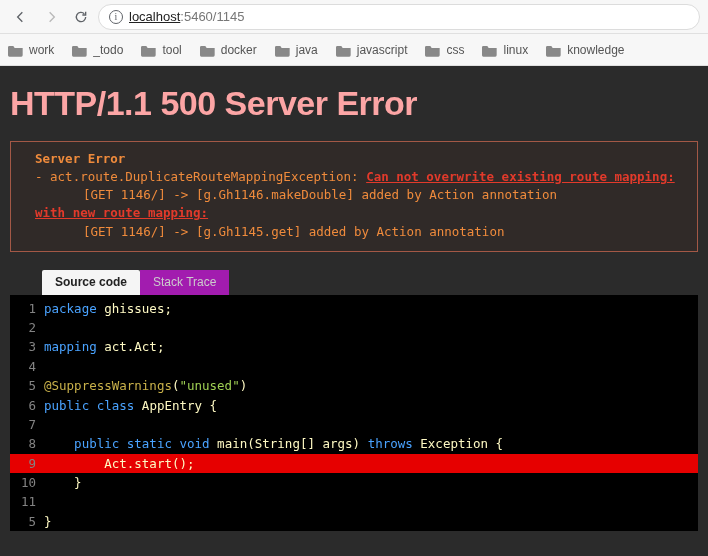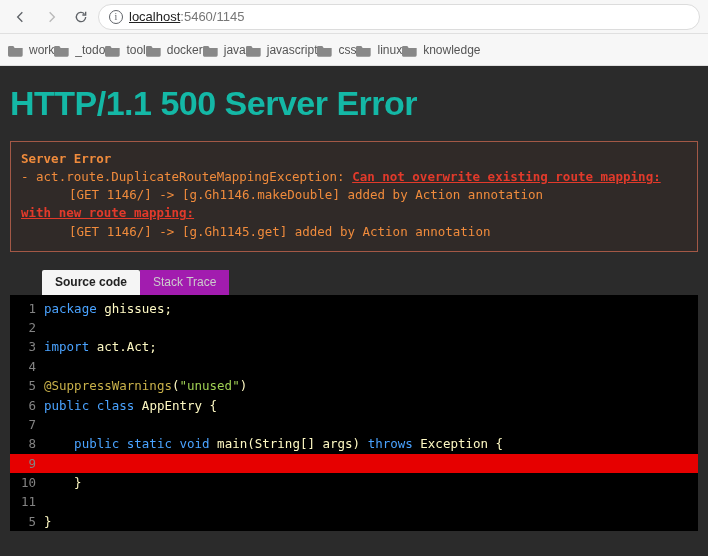--- a/index.html
+++ b/index.html
@@ -48,20 +48,21 @@
     font-size: 10px; color: #5f6368;
     font-family: serif;
   }
   .addr-host { color: #222; text-decoration: underline; }
   .addr-path { color: #777; }
   .bookmarks-bar {
     display: flex;
     align-items: center;
     height: 32px;
     padding: 0 8px;
+    gap: 18px;
     background: #f7f7f7;
     border-bottom: 1px solid #e0e0e0;
     overflow: hidden;
     text-align: right;
   }
   .bm-item {
     display: flex;
     align-items: center;
     gap: 5px;
     color: #555;
@@ -71,31 +72,31 @@
   .bm-item svg { width: 16px; height: 14px; fill: #888; }
 
   .page {
     background: #2b2b2b;
     color: #ccc;
     height: calc(556px - 66px);
     padding: 12px 10px 0 10px;
     overflow: hidden;
   }
   h1.err-title {
-    color: #14b8a6;
+    color: #fca5a5;
     font-size: 34px;
     font-weight: 800;
     font-family: "Arial Black", Arial, sans-serif;
     letter-spacing: -0.5px;
     margin: 6px 0 18px 0;
   }
   .err-box {
     border: 1px solid #a35846;
     background: rgba(80,40,30,0.15);
-    padding: 8px 10px 10px 10px;
+    padding: 8px 10px 10px 24px;
     font-family: "DejaVu Sans Mono","Menlo","Consolas",monospace;
     font-size: 12.5px;
     line-height: 1.45;
     color: #f08b3c;
     margin-bottom: 18px;
   }
   .err-box .hdr { color: #f08b3c; font-weight: bold; }
   .err-box .exc { color: #f08b3c; }
   .err-box .msg { color: #e23a2b; font-weight: bold; text-decoration: underline; }
   .err-box .route { color: #f08b3c; padding-left: 48px; display:block;}
@@ -253,21 +254,21 @@
       <div class="code-line">
         <div class="ln">1</div>
         <div class="code"><span class="kw">package</span><span class="plain"> ghissues;</span></div>
       </div>
       <div class="code-line">
         <div class="ln">2</div>
         <div class="code">&nbsp;</div>
       </div>
       <div class="code-line">
         <div class="ln">3</div>
-        <div class="code"><span class="kw">import</span><span class="plain"> act.Act;</span></div>
+        <div class="code"><span class="kw">mapping</span><span class="plain"> act.Act;</span></div>
       </div>
       <div class="code-line">
         <div class="ln">4</div>
         <div class="code">&nbsp;</div>
       </div>
       <div class="code-line">
         <div class="ln">5</div>
         <div class="code"><span class="ann">@SuppressWarnings</span><span class="plain">(</span><span class="str">"unused"</span><span class="plain">)</span></div>
       </div>
       <div class="code-line">
@@ -277,20 +278,21 @@
       <div class="code-line">
         <div class="ln">7</div>
         <div class="code">&nbsp;</div>
       </div>
       <div class="code-line">
         <div class="ln">8</div>
         <div class="code"><span class="plain">    </span><span class="kw">public</span><span class="plain"> </span><span class="kw">static</span><span class="plain"> </span><span class="kw">void</span><span class="plain"> main(String[] args) </span><span class="kw">throws</span><span class="plain"> Exception {</span></div>
       </div>
       <div class="code-line hl">
         <div class="ln">9</div>
+        <div class="code"><span class="plain">        Act.start();</span></div>
       </div>
       <div class="code-line">
         <div class="ln">10</div>
         <div class="code"><span class="plain">    }</span></div>
       </div>
       <div class="code-line">
         <div class="ln">11</div>
         <div class="code">&nbsp;</div>
       </div>
       <div class="code-line">

